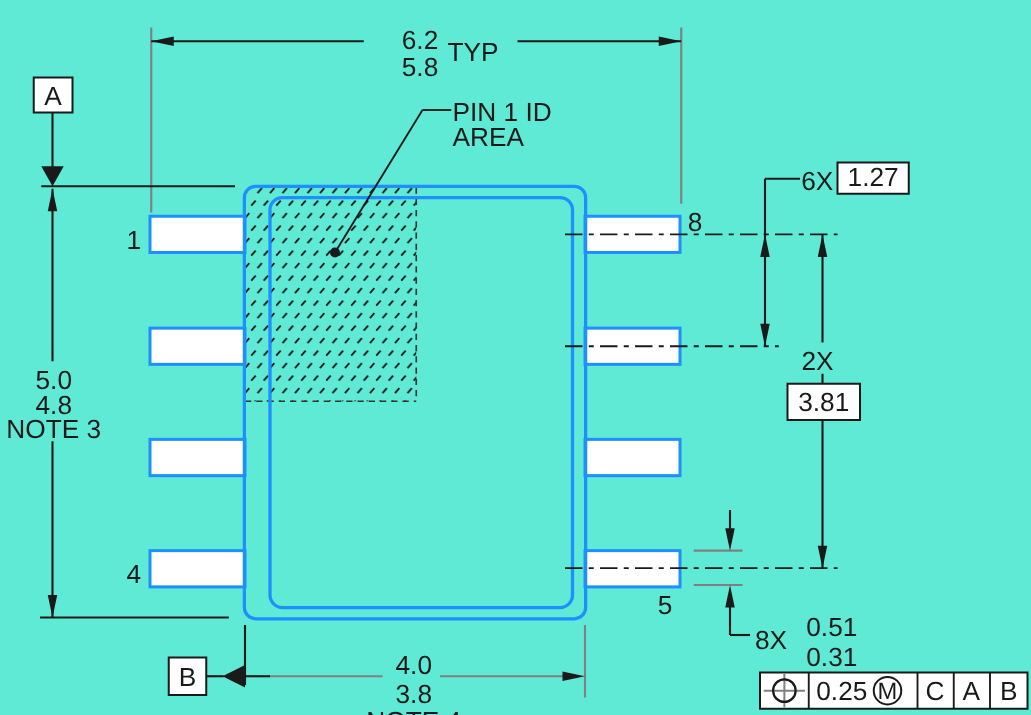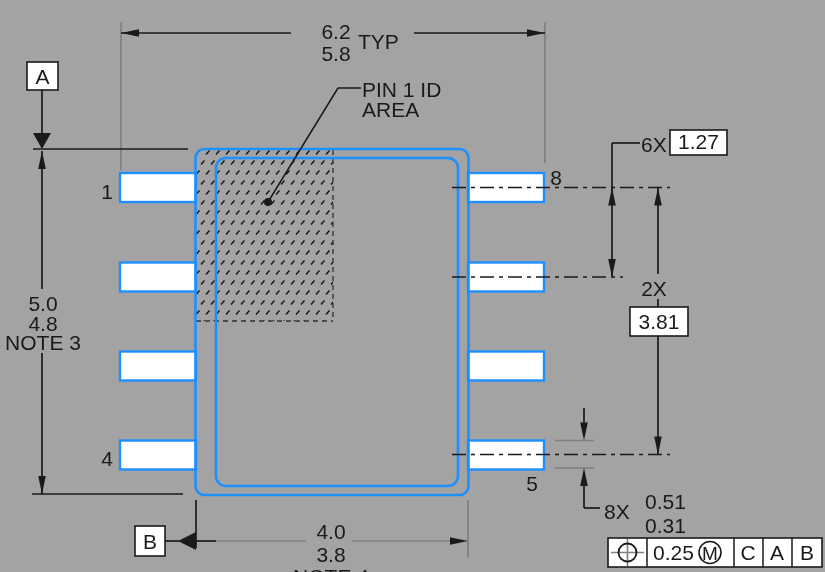--- a/index.html
+++ b/index.html
@@ -1,16 +1,16 @@
 <!DOCTYPE html>
 <html><head>
 <meta charset="utf-8">
 <style>
   html,body{margin:0;padding:0;background:#fff;width:825px;height:572px;overflow:hidden;}
-  .page{position:relative;width:825px;height:572px;background:#a3a3a3;}
+  .page{position:relative;width:825px;height:572px;background:#5eead4;}
   svg{display:block;}
   .t{font-family:"Liberation Sans","DejaVu Sans",sans-serif;font-size:21px;fill:#1a1a1a;}
   .tm{font-family:"Liberation Sans","DejaVu Sans",sans-serif;font-size:19px;fill:#1a1a1a;}
   .blue{stroke:#1E8FFF;stroke-width:2.6;fill:none;stroke-linejoin:round;}
   .pinr{stroke:#1E8FFF;stroke-width:2.4;fill:#ffffff;}
   .blk{stroke:#1a1a1a;stroke-width:1.7;fill:none;}
   .thin{stroke:#1a1a1a;stroke-width:1.5;fill:none;}
   .gry{stroke:#808080;stroke-width:1.7;fill:none;}
   .cl{stroke:#1a1a1a;stroke-width:1.5;fill:none;stroke-dasharray:14 5 4 5;}
   .hdash{stroke:#333;stroke-width:1.3;fill:none;stroke-dasharray:5 4;}

